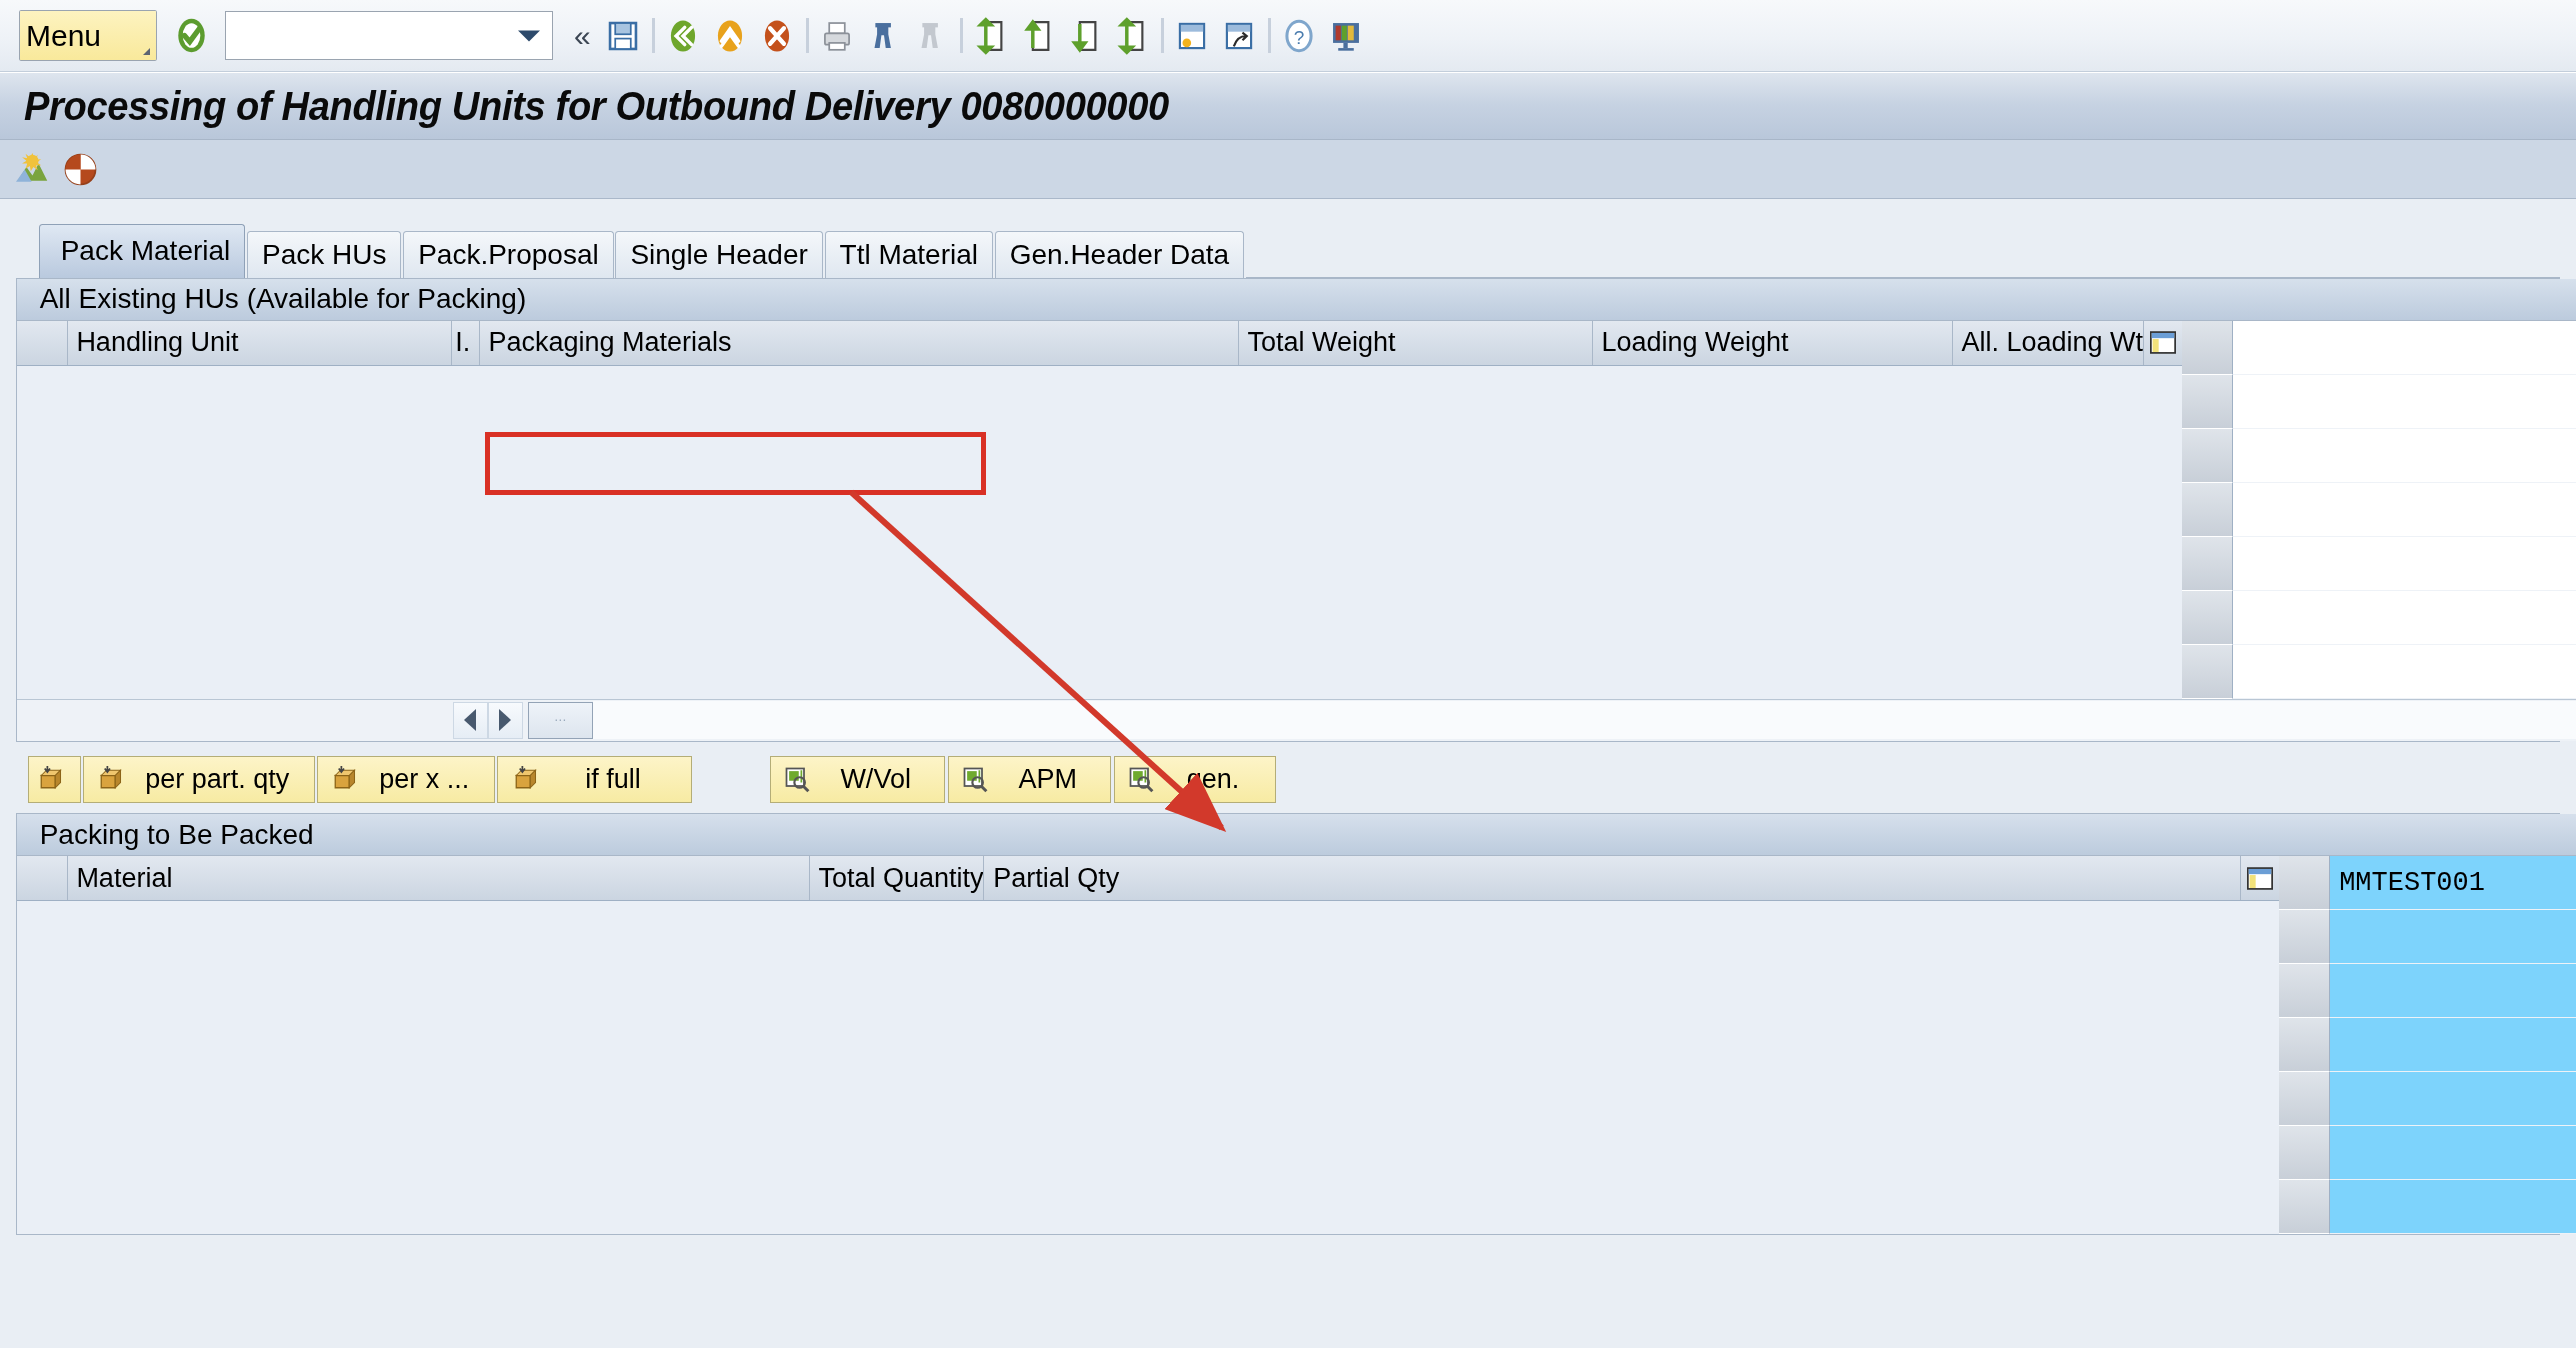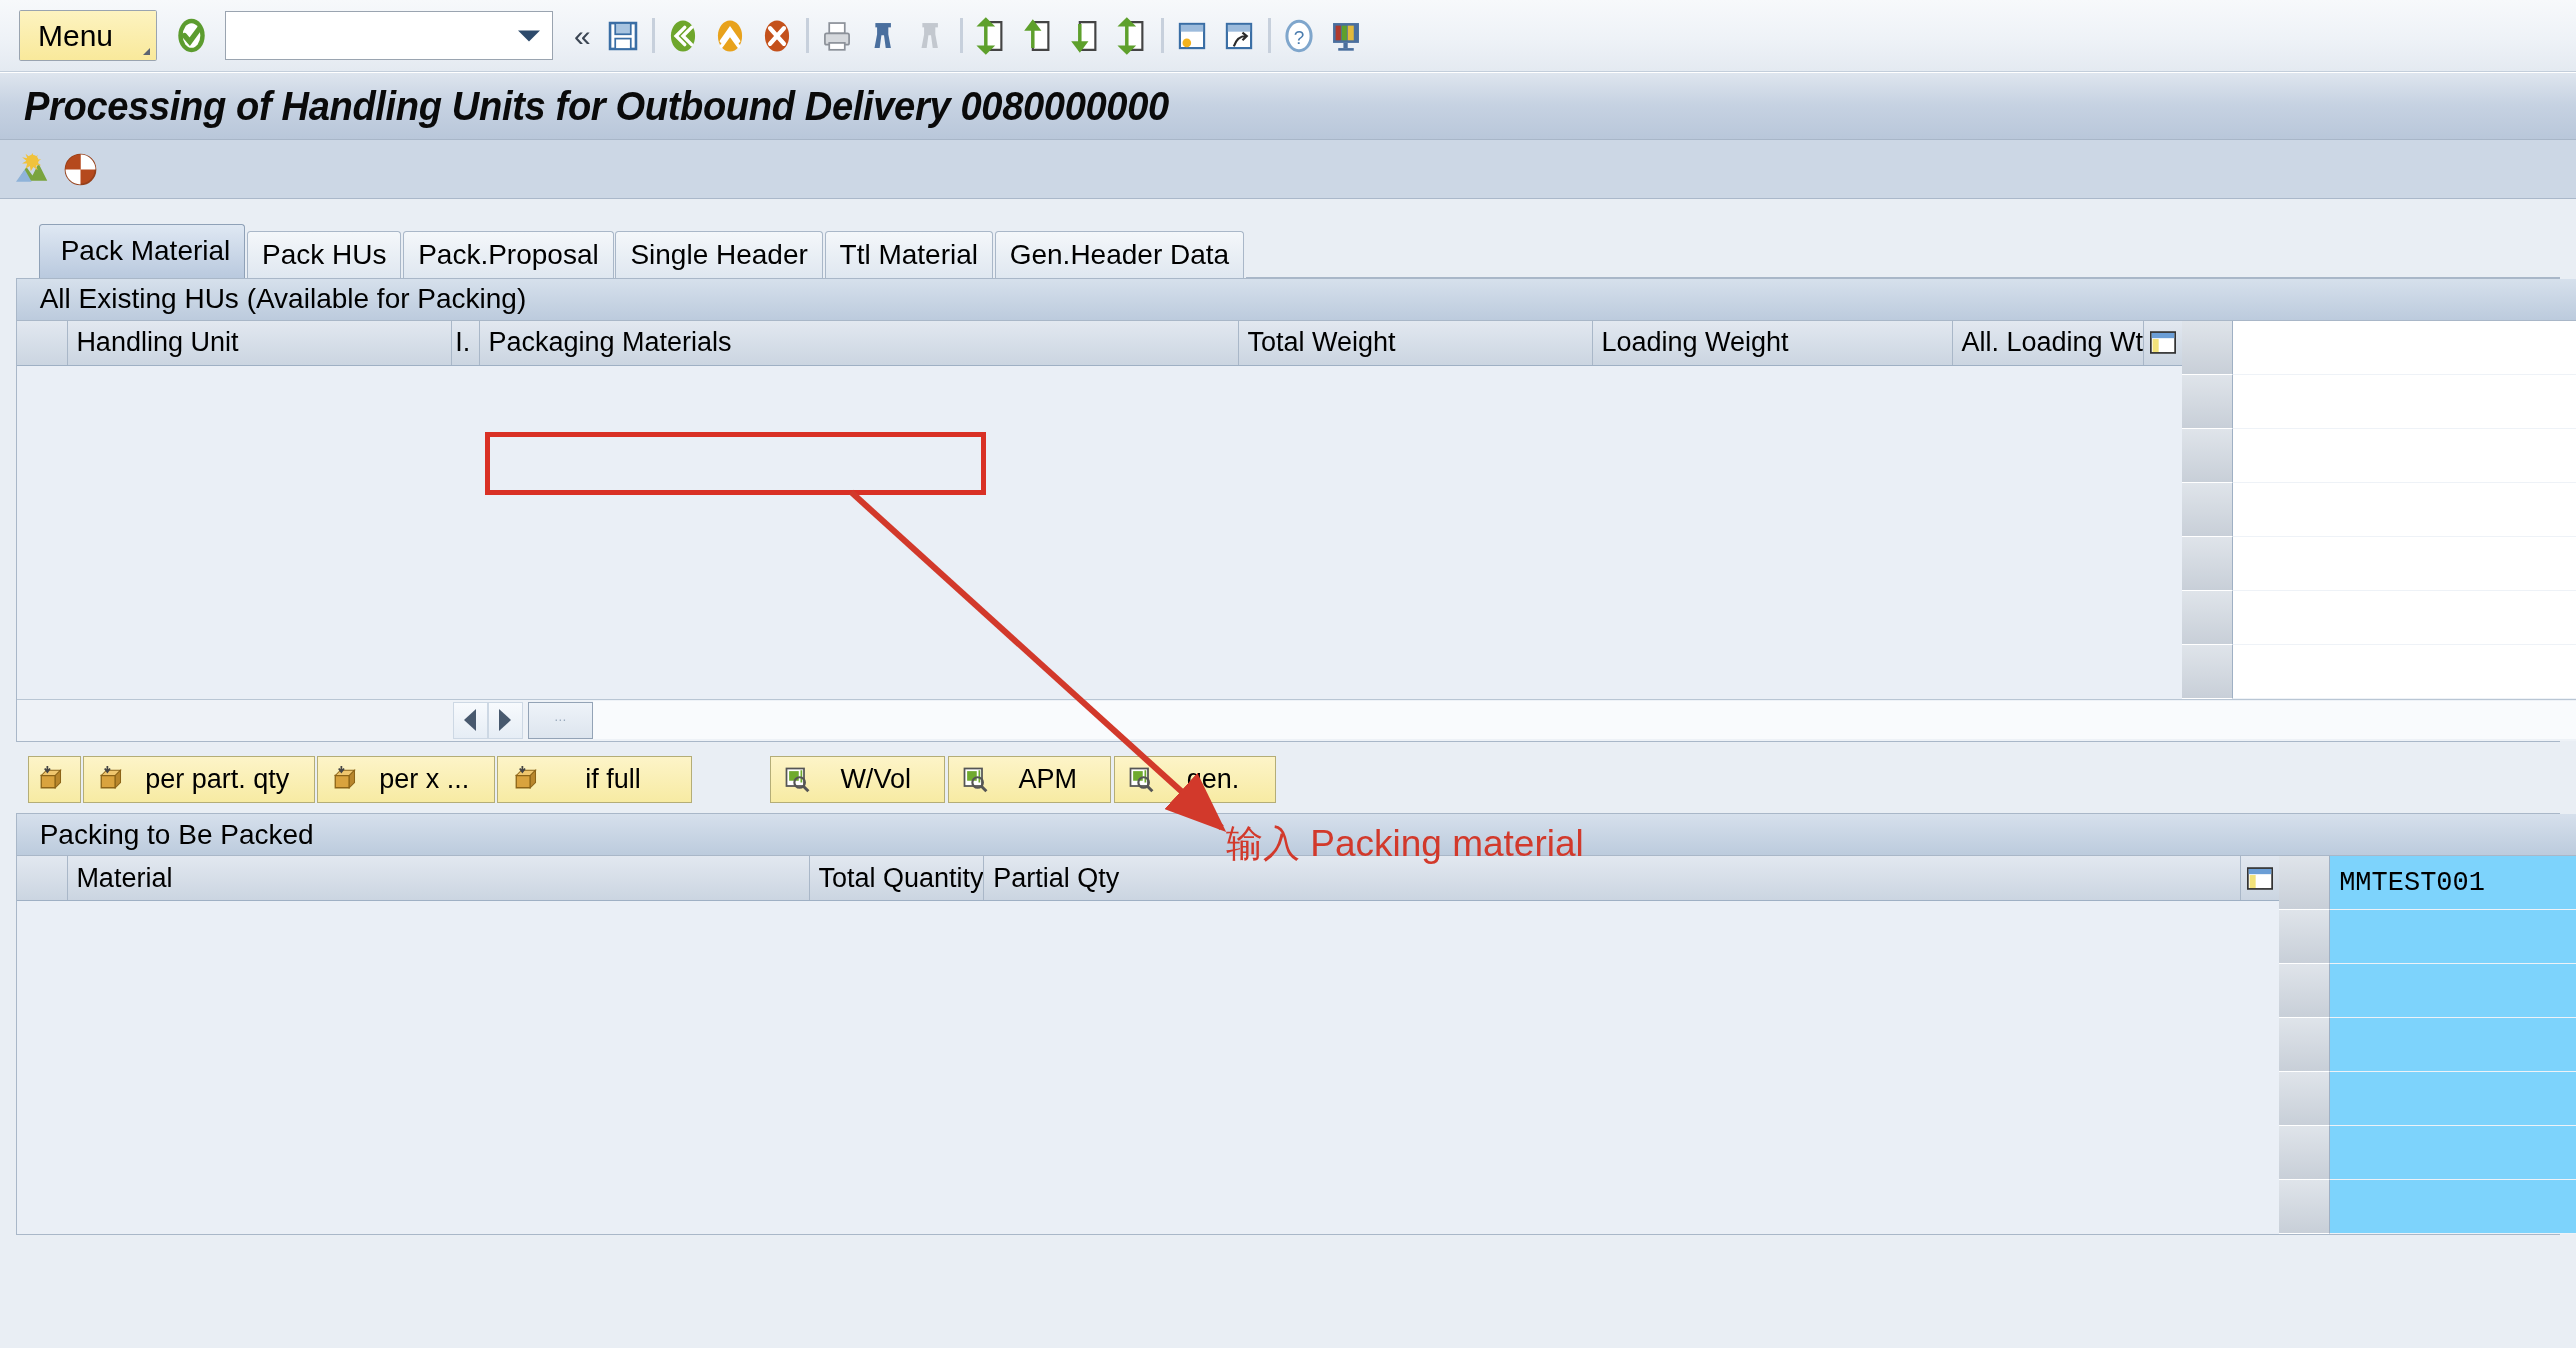--- a/index.html
+++ b/index.html
@@ -22,21 +22,21 @@
     padding-left: 19px;
     gap: 0px;
     border-bottom: 0.9px solid #c3cedb;
   }
   .menu-btn {
     width: 138px; height: 51px;
     background: linear-gradient(180deg,#fdf3c0 0%,#f9e99b 100%);
     border: 0.9px solid #9aa4b0;
     border-radius: 1.7px;
     display: flex; align-items: center;
-    padding-left: 18px;
+    padding-left: 6px;
     font-size: 30px;
     color: #000;
     position: relative;
     cursor: pointer;
   }
   .menu-btn:after {
     content:"";
     position:absolute; right:6.1px; bottom:5.2px;
     border-left:7.9px solid transparent;
     border-bottom:7.9px solid #5c6472;
@@ -887,16 +887,15 @@
 
   <svg id="annot-arrow" style="left:838px; top:262px; width:436px; height:375px;" viewBox="0 0 500 430">
     <defs>
       <marker id="ah" markerWidth="10" markerHeight="8" refX="9" refY="4" orient="auto">
         <polygon points="0 0, 10 4, 0 8" fill="#d2392b"></polygon>
       </marker>
     </defs>
     <line x1="15" y1="15" x2="440" y2="400" stroke="#d2392b" stroke-width="7" marker-end="url(#ah)"></line>
   </svg>
 
-  <div id="annot-text" style="left:1226px; top:602px;">输入 Packing material</div>
 
 </div>
 
 
 </body></html>

